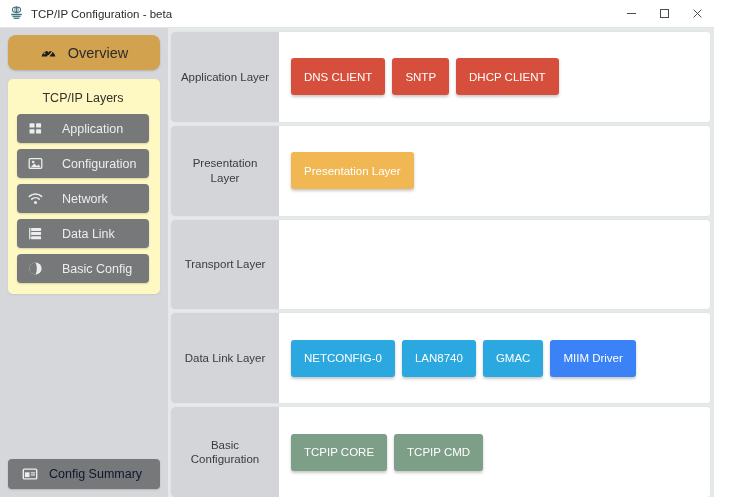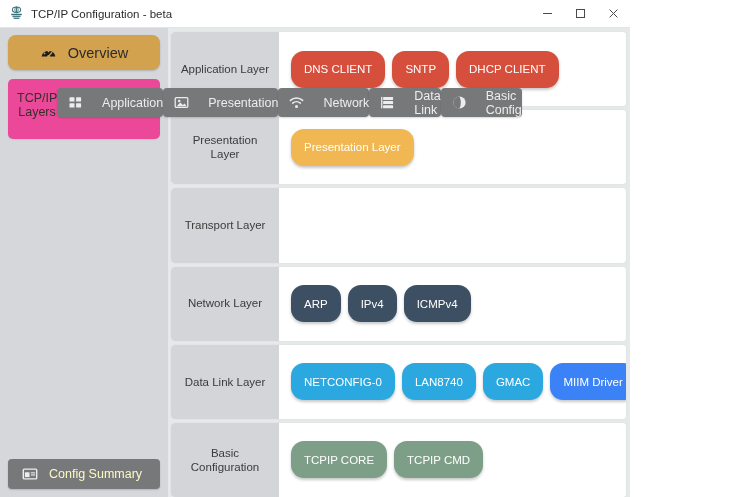--- a/index.html
+++ b/index.html
@@ -5,21 +5,21 @@
   * { box-sizing: border-box; margin: 0; padding: 0; }
 
   html, body {
     width: 750px; height: 497px;
     overflow: hidden;
     font-family: "Liberation Sans", sans-serif;
   }
 
   #app {
     position: relative;
-    width: 630px; height: 497px;
+    width: 714px; height: 497px;
     background: #ffffff;
     display: flex; flex-direction: column;
   }
 
   
   .titlebar {
     height: 28px;
     flex: 0 0 28px;
     background: #ffffff;
     border-bottom: 1px solid #e2e4e6;
@@ -65,24 +65,24 @@
     display: flex; align-items: center; justify-content: center;
     gap: 11px;
     box-shadow: 0 1px 2px rgba(0,0,0,0.18);
     flex: 0 0 35px;
   }
   .overview-btn .lbl { font-size: 14.5px; color: #2b2b2b; }
   .gauge-icon { width: 17px; height: 17px; display: block; }
 
   .layers-card {
     margin-top: 9px;
-    background: #ec4899;
+    background: #fef9c3;
     border-radius: 5px;
     padding: 9px 11px 11px 9px;
-    display: flex; 
+    display: flex; flex-direction: column;
     flex: 0 0 auto;
     box-shadow: 0 1px 2px rgba(0,0,0,0.07);
   }
   .layers-title {
     font-size: 12.5px;
     color: #35302b;
     text-align: center;
     padding: 3px 0 9px 0;
   }
   .layer-btn {
@@ -104,21 +104,21 @@
   .summary-btn {
     height: 30px;
     flex: 0 0 30px;
     background: #76787a;
     border-radius: 4px;
     display: flex; align-items: center;
     gap: 11px;
     padding-left: 14px;
     box-shadow: 0 1px 2px rgba(0,0,0,0.16);
   }
-  .summary-btn .lbl { font-size: 12.5px; color: #fef9c3; }
+  .summary-btn .lbl { font-size: 12.5px; color: #0f172a; }
   .summary-btn .ico { width: 16px; height: 16px; flex: 0 0 16px; display: block; }
 
   
   .main {
     flex: 1 1 auto;
     background: #e6e9ea;
     padding: 4px 4px 0 3px;
     display: flex; flex-direction: column;
     gap: 4px;
     min-width: 0;
@@ -146,21 +146,21 @@
   .row-chips {
     flex: 1 1 auto;
     background: #ffffff;
     display: flex; align-items: center;
     gap: 7px;
     padding: 0 12px;
     min-width: 0;
   }
 
   .chip {
-    border-radius: 13px;
+    border-radius: 3px;
     height: 37px;
     display: flex; align-items: center; justify-content: center;
     padding: 0 13px;
     color: #ffffff;
     font-size: 11.5px;
     white-space: nowrap;
     box-shadow: 0 2px 3px rgba(0,0,0,0.22);
   }
 </style>
 </head>
@@ -227,21 +227,21 @@
           </svg>
           <div class="lbl">Application</div>
         </div>
 
         <div class="layer-btn">
           <svg class="ico" viewBox="0 0 15 15">
             <rect x="1.2" y="2.6" width="12.6" height="9.8" rx="1.1" fill="none" stroke="#eceded" stroke-width="1.3"></rect>
             <circle cx="5.2" cy="6.1" r="1.25" fill="#eceded"></circle>
             <path d="M2.6 11.2 L6.3 7.6 L8.9 10.1 L10.6 8.5 L12.6 11.2 Z" fill="#eceded"></path>
           </svg>
-          <div class="lbl">Presentation</div>
+          <div class="lbl">Configuration</div>
         </div>
 
 
         <div class="layer-btn">
           <svg class="ico" viewBox="0 0 15 15">
             <path d="M1.4 5.4 A9 9 0 0 1 13.6 5.4" fill="none" stroke="#eceded" stroke-width="1.6" stroke-linecap="round"></path>
             <path d="M3.7 8.1 A5.8 5.8 0 0 1 11.3 8.1" fill="none" stroke="#eceded" stroke-width="1.6" stroke-linecap="round"></path>
             <circle cx="7.5" cy="11.6" r="1.5" fill="#eceded"></circle>
           </svg>
           <div class="lbl">Network</div>
@@ -301,30 +301,20 @@
           <div class="chip" style="background:#f0b752">Presentation Layer</div>
         </div>
       </div>
 
       <div class="layer-row">
         <div class="row-label">
           <span>Transport Layer</span>
         </div>
       </div>
 
-      <div class="layer-row">
-        <div class="row-label">
-          <span>Network Layer</span>
-        </div>
-        <div class="row-chips">
-          <div class="chip" style="background:#3c4f63">ARP</div>
-          <div class="chip" style="background:#3c4f63">IPv4</div>
-          <div class="chip" style="background:#3c4f63">ICMPv4</div>
-        </div>
-      </div>
 
       <div class="layer-row">
         <div class="row-label">
           <span>Data Link Layer</span>
         </div>
         <div class="row-chips">
           <div class="chip" style="background:#2ba8e0">NETCONFIG-0</div>
           <div class="chip" style="background:#2ba8e0">LAN8740</div>
           <div class="chip" style="background:#2ba8e0">GMAC</div>
           <div class="chip" style="background:#3b82f6">MIIM Driver</div>

